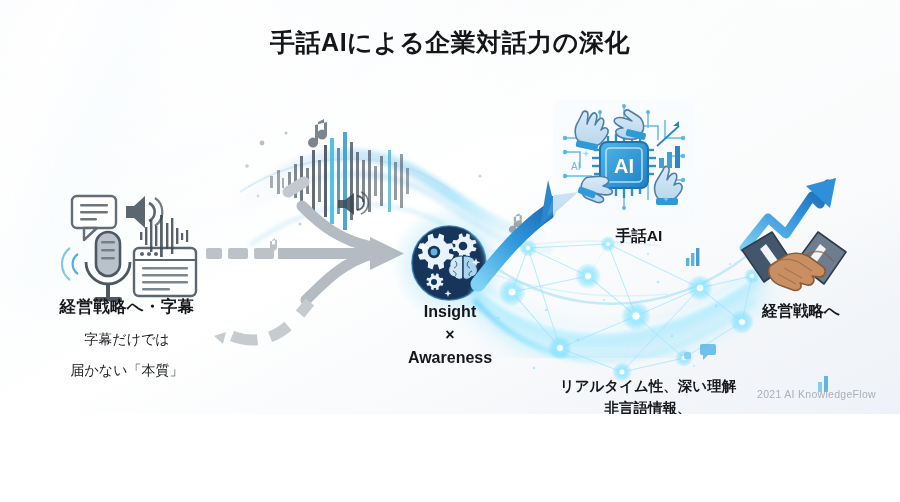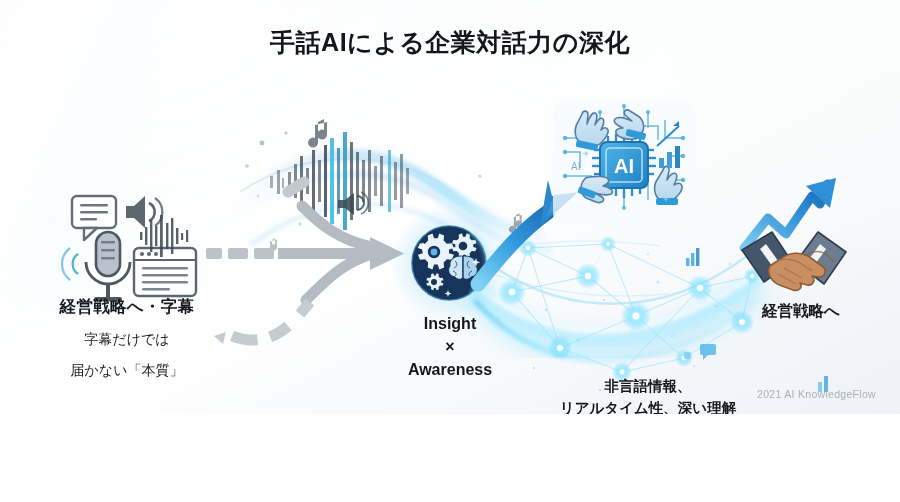--- a/index.html
+++ b/index.html
@@ -31,21 +31,21 @@
 
   svg.art{position:absolute;left:0;top:0;width:900px;height:502px;}
 
   .lbl{position:absolute;text-align:center;color:#15171b;}
   .lbl .head{font-weight:bold;}
 
   #label-left{left:34px;top:296px;width:186px;}
   #label-left .head{font-size:16.5px;letter-spacing:.3px;}
   #label-left .sub{font-size:14px;line-height:1.38;margin-top:12px;color:#1b1d21;}
 
-  #label-center{left:378px;top:300px;width:144px;margin-top:12px;}
+  #label-center{left:378px;top:300px;width:144px;}
   #label-center .head{font-size:16px;line-height:1.45;}
 
   #label-ai{left:568px;top:226px;width:142px;}
   #label-ai .head{font-size:15.5px;}
 
   #label-right{left:736px;top:300px;width:130px;}
   #label-right .head{font-size:15.5px;line-height:1.42;}
 
   #caption{left:518px;top:376px;width:260px;}
   #caption .head{font-size:14.5px;line-height:1.5;font-weight:bold;color:#16181c;}
@@ -535,25 +535,28 @@
     <div class="sub">字幕だけでは</div>
     <div class="sub">届かない「本質」</div>
   </div>
 
   <div class="lbl" id="label-center">
     <div class="head">Insight</div>
     <div class="head">×</div>
     <div class="head">Awareness</div>
   </div>
 
+  <div class="lbl" id="label-ai">
+    <div class="head">手話AI</div>
+  </div>
 
   <div class="lbl" id="label-right">
     <div class="head">経営戦略へ</div>
   </div>
 
   <div class="lbl" id="caption">
+    <div class="head">リアルタイム性、深い理解</div>
     <div class="head">非言語情報、</div>
-    <div class="head">リアルタイム性、深い理解</div>
   </div>
 
   <div id="footer">2021 AI KnowledgeFlow</div>
 
 </div>
 
 </body></html>

